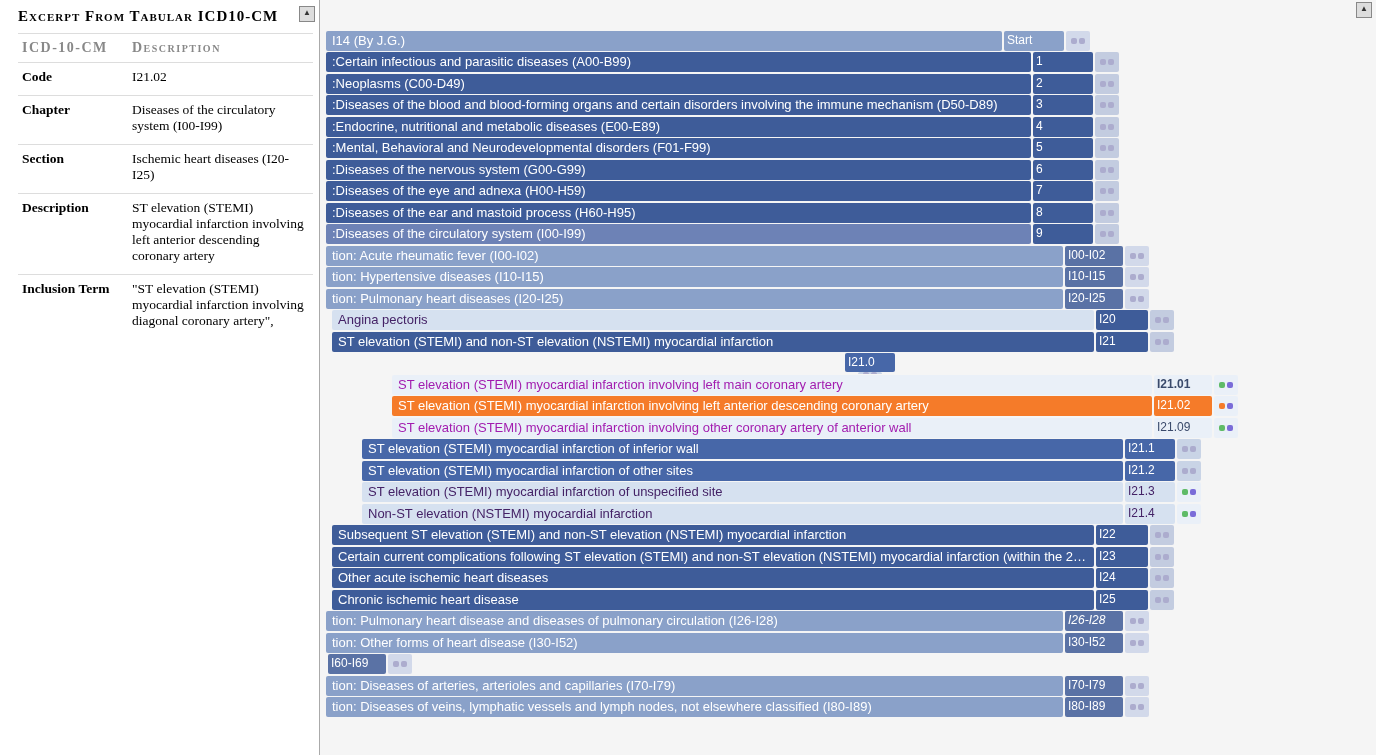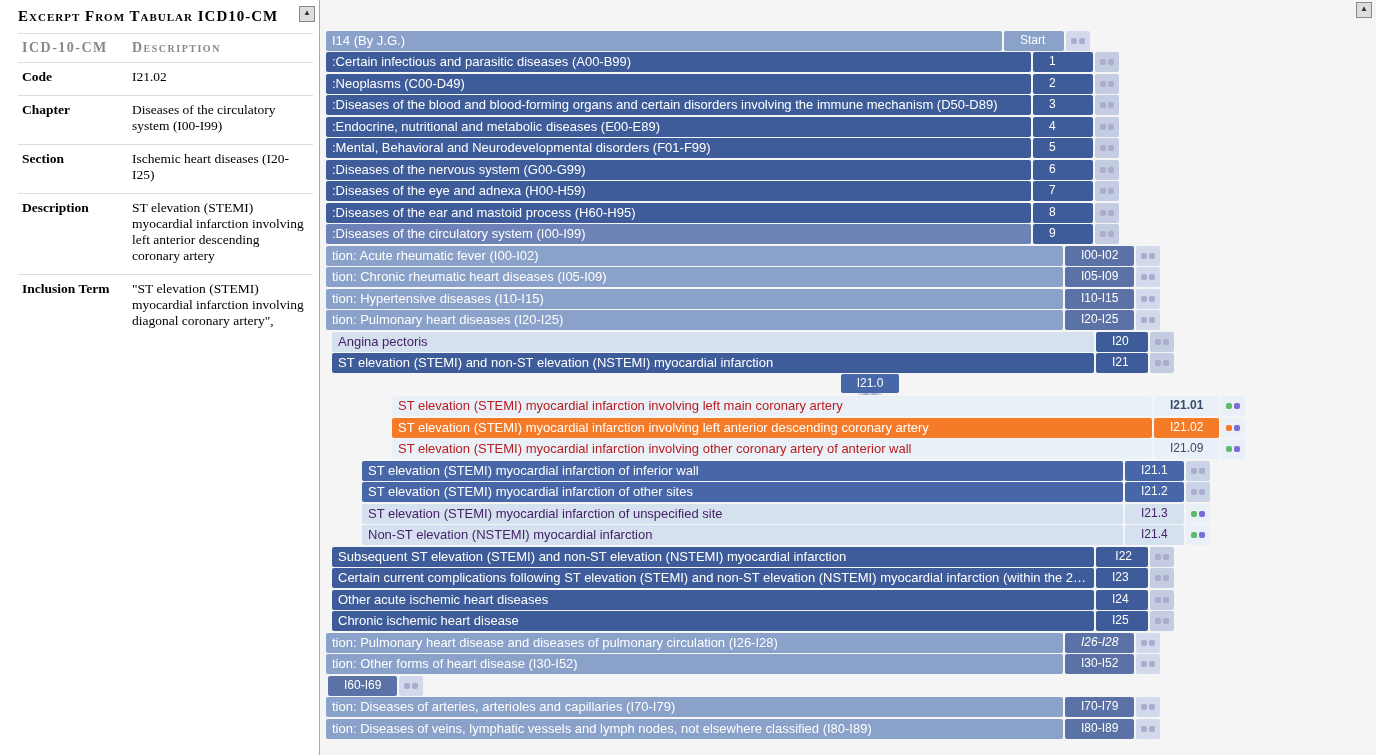--- a/index.html
+++ b/index.html
@@ -103,21 +103,21 @@
     color: #fff;
     border-radius: 2px;
     white-space: nowrap;
     overflow: hidden;
     text-overflow: ellipsis;
     font-size: 13px;
   }
   .bar-code {
     height: 20px;
     line-height: 19px;
-    padding: 0 16px;
+    padding: 0 3px;
     color: #fff;
     border-radius: 2px;
     white-space: nowrap;
     font-size: 12px;
     margin-left: 2px;
     min-width: 38px;
     text-align: left;
   }
   .dots-box {
     height: 20px;
@@ -159,21 +159,21 @@
   .lvl-cat-l { background: #3e5c99; }
   .lvl-cat-c { background: #3e5c99; }
   .lvl-cat-l.light { background: #d6e1f0; color: #426; }
 
   .lvl-sub-l { background: #4767a8; }
   .lvl-sub-c { background: #4767a8; }
   .lvl-sub-dots { background: #c9d4e6; }
   .lvl-sub-l.light { background: #d6e1f0; color: #426; }
   .lvl-sub-c.light { background: #d6e1f0; color: #426; }
 
-  .lvl-leaf-l { background: #eaf0f8; color: #b91c1c; }
+  .lvl-leaf-l { background: #eaf0f8; color: #a21caf; }
   .lvl-leaf-c { background: #eaf0f8; color: #3a4a6b; }
   .lvl-leaf-dots { background: #eaf0f8; }
 
   .selected-leaf-l { background: #f57b29 !important; color: #fff !important; }
   .selected-leaf-c { background: #f57b29 !important; color: #fff !important; }
 </style>
 </head>
 <body>
 
 <div class="left-panel">
@@ -296,28 +296,20 @@
       </div>
       <div class="row" style="margin-left: 6px;">
         <div class="bar-label lvl-sec-l" style="max-width: 737px;">tion: Acute rheumatic fever (I00-I02)</div>
         <div class="bar-code lvl-sec-c" style="min-width: 58px;">I00-I02</div>
         <div class="dots-box lvl-sec-dots">
           <span class="dot"></span>
           <span class="dot"></span>
         </div>
       </div>
       <div class="row" style="margin-left: 6px;">
-        <div class="bar-label lvl-sec-l" style="max-width: 737px;">tion: Chronic rheumatic heart diseases (I05-I09)</div>
-        <div class="bar-code lvl-sec-c" style="min-width: 58px;">I05-I09</div>
-        <div class="dots-box lvl-sec-dots">
-          <span class="dot"></span>
-          <span class="dot"></span>
-        </div>
-      </div>
-      <div class="row" style="margin-left: 6px;">
         <div class="bar-label lvl-sec-l" style="max-width: 737px;">tion: Hypertensive diseases (I10-I15)</div>
         <div class="bar-code lvl-sec-c" style="min-width: 58px;">I10-I15</div>
         <div class="dots-box lvl-sec-dots">
           <span class="dot"></span>
           <span class="dot"></span>
         </div>
       </div>
       <div class="row" style="margin-left: 6px;">
         <div class="bar-label lvl-sec-selected-l" style="max-width: 737px;">tion: Pulmonary heart diseases (I20-I25)</div>
         <div class="bar-code lvl-sec-c" style="min-width: 58px;">I20-I25</div>
@@ -401,21 +393,21 @@
       <div class="row" style="margin-left: 42px;">
         <div class="bar-label lvl-sub-l light" style="max-width: 761px;">Non-ST elevation (NSTEMI) myocardial infarction</div>
         <div class="bar-code lvl-sub-c light" style="min-width: 50px;">I21.4</div>
         <div class="dots-box lvl-leaf-dots">
           <span class="dot green"></span>
           <span class="dot purple"></span>
         </div>
       </div>
       <div class="row" style="margin-left: 12px;">
         <div class="bar-label lvl-cat-l" style="max-width: 762px;">Subsequent ST elevation (STEMI) and non-ST elevation (NSTEMI) myocardial infarction</div>
-        <div class="bar-code lvl-cat-c" style="min-width: 52px; text-align: right;">I22</div>
+        <div class="bar-code lvl-cat-c" style="min-width: 52px;">I22</div>
         <div class="dots-box lvl-chap-dots">
           <span class="dot"></span>
           <span class="dot"></span>
         </div>
       </div>
       <div class="row" style="margin-left: 12px;">
         <div class="bar-label lvl-cat-l" style="max-width: 762px;">Certain current complications following ST elevation (STEMI) and non-ST elevation (NSTEMI) myocardial infarction (within the 28 day period)</div>
         <div class="bar-code lvl-cat-c" style="min-width: 52px;">I23</div>
         <div class="dots-box lvl-chap-dots">
           <span class="dot"></span>

